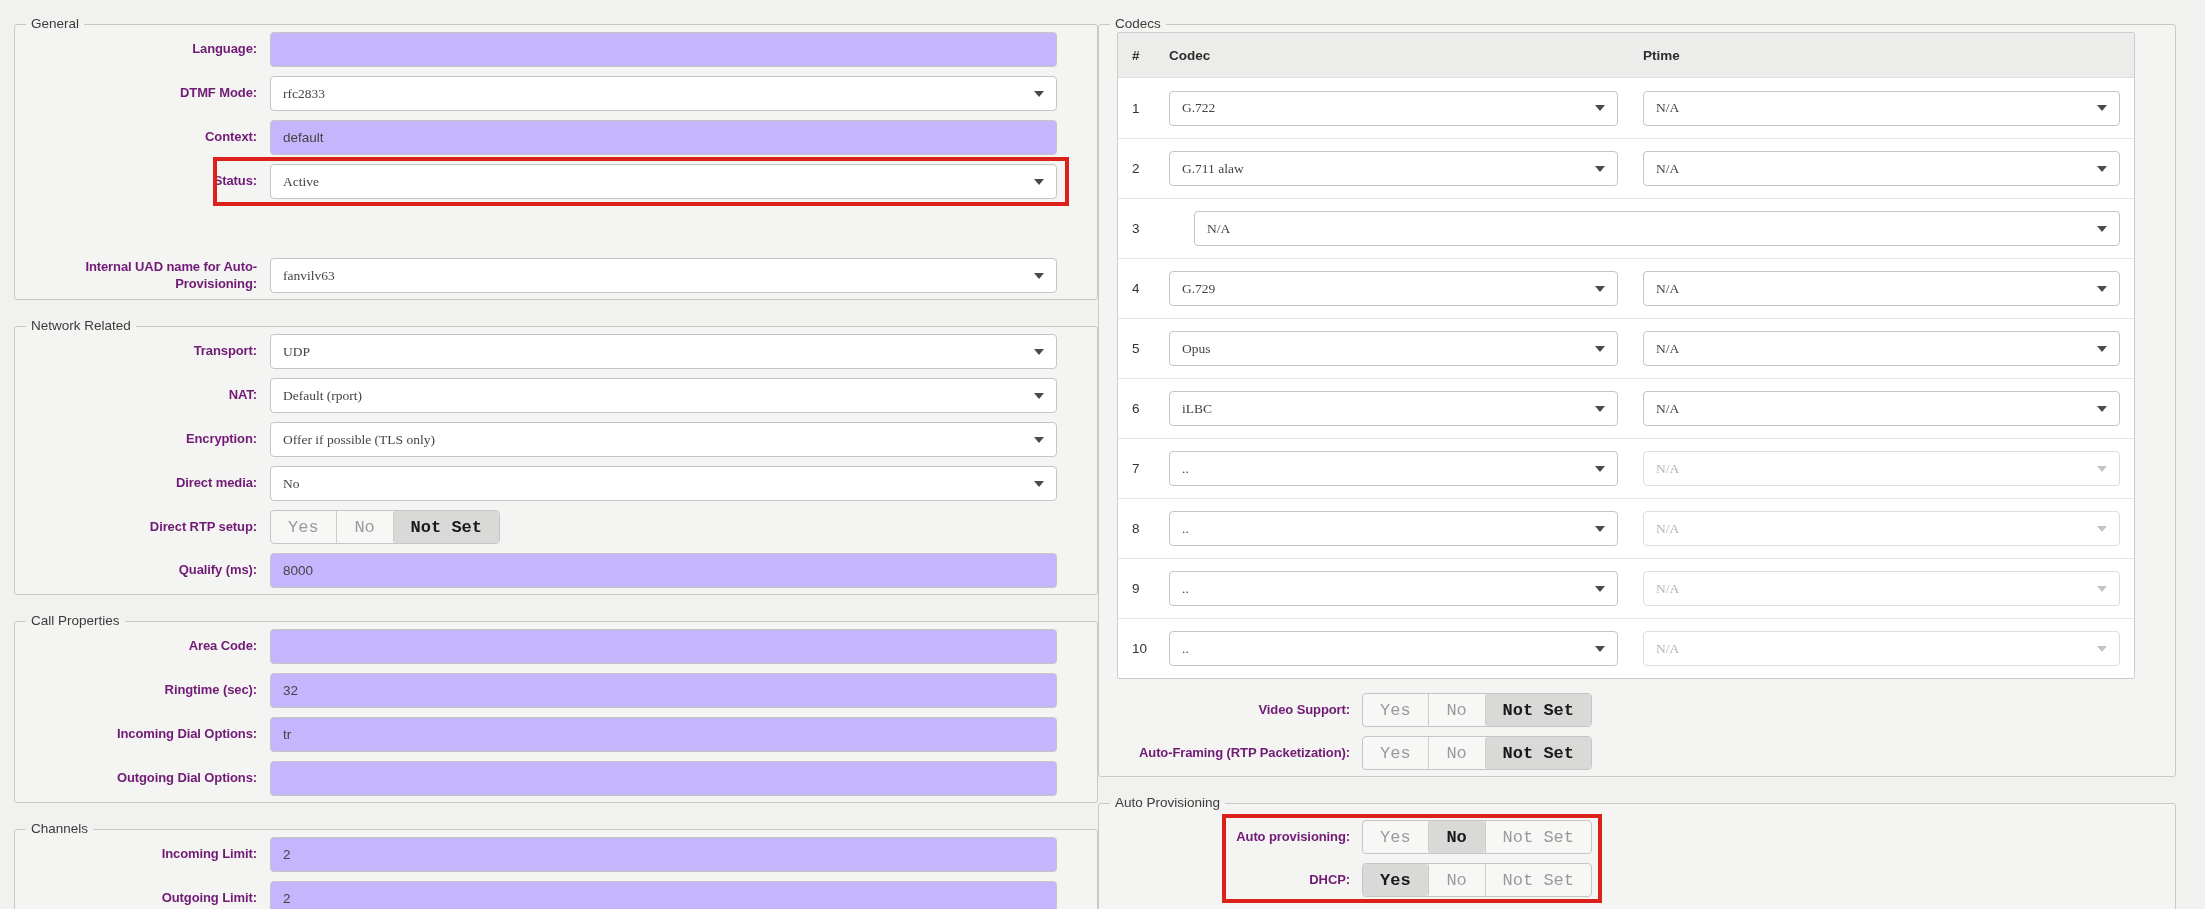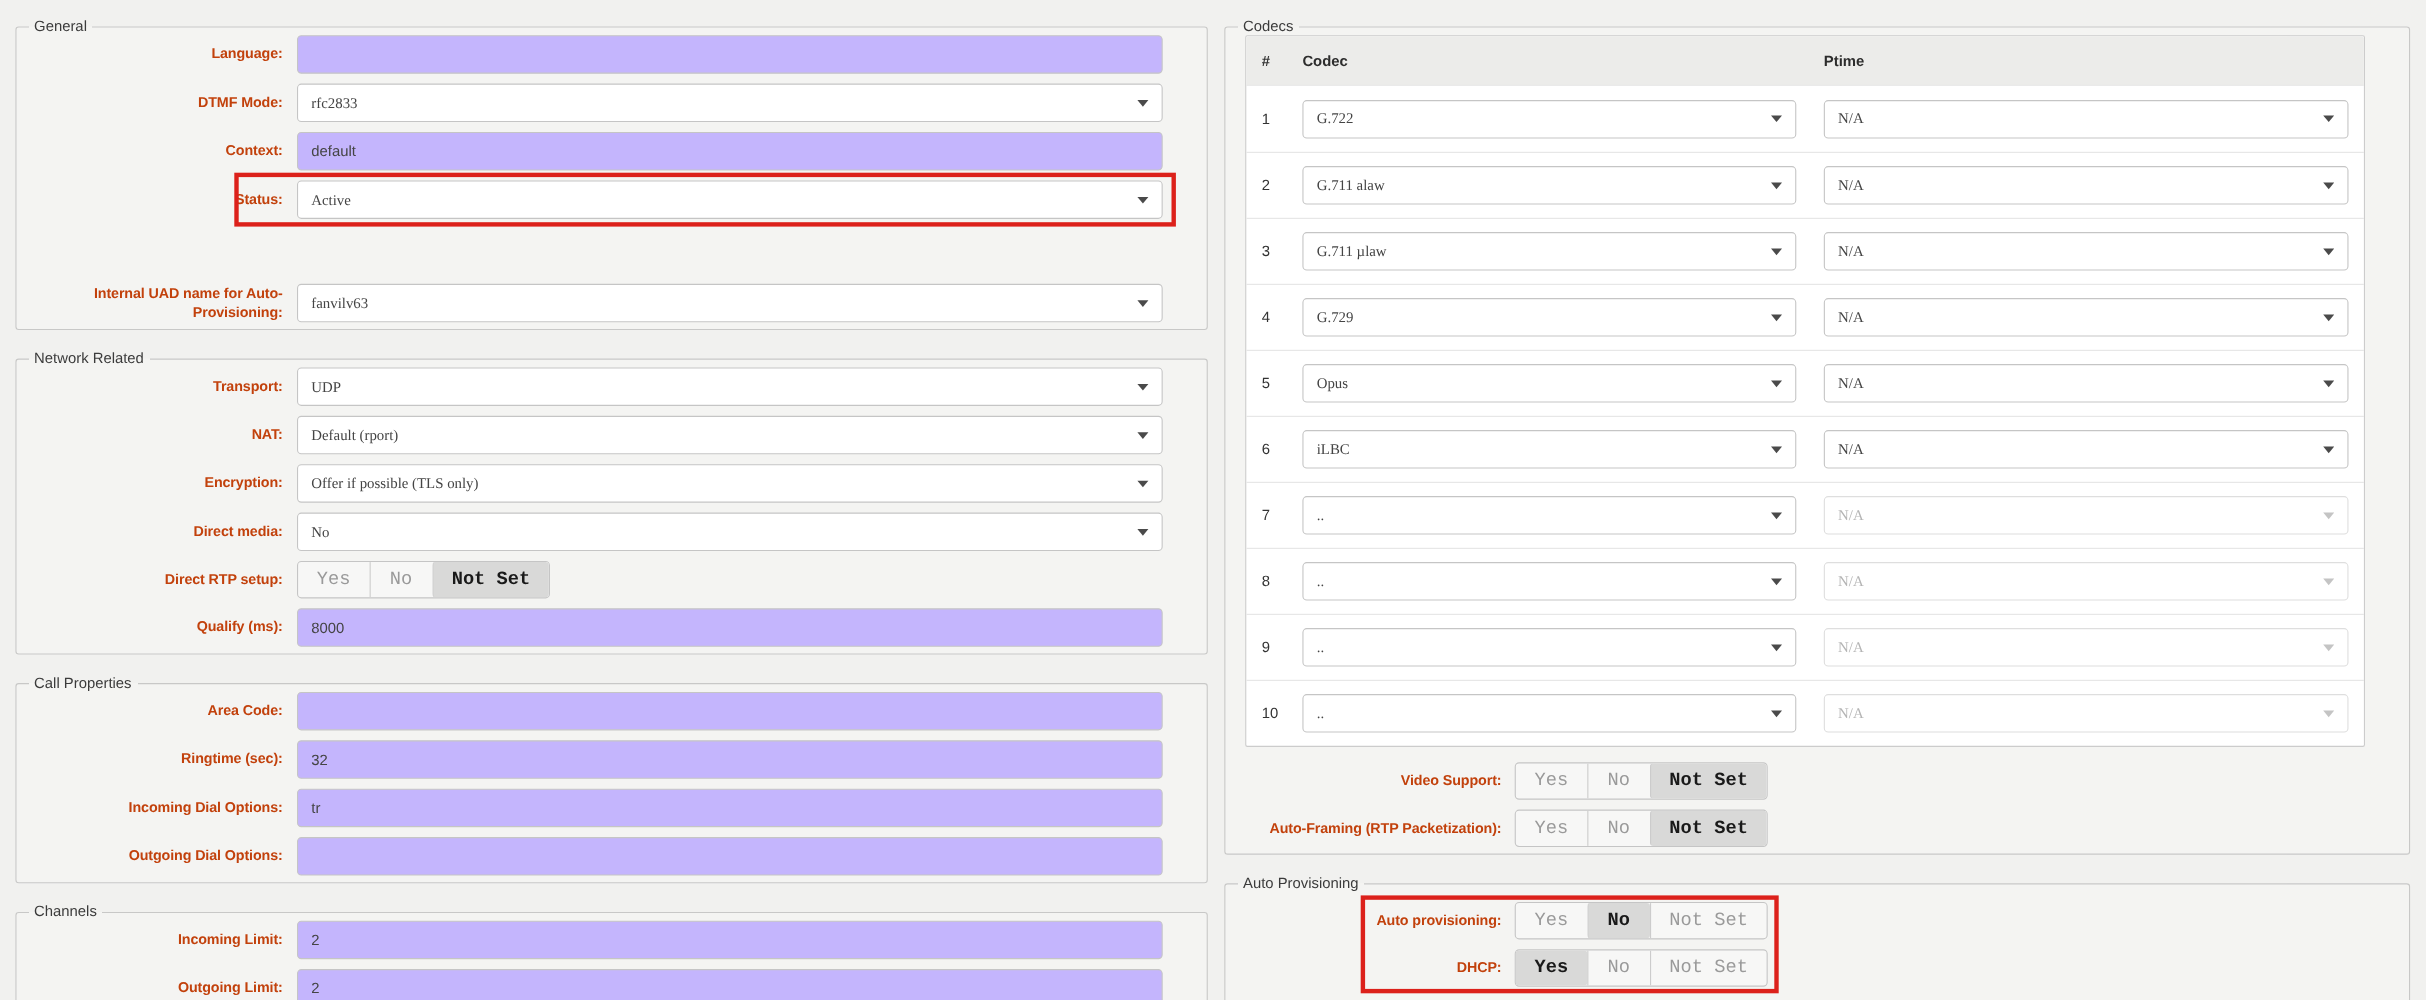--- a/index.html
+++ b/index.html
@@ -9,21 +9,21 @@
     background: #f1f1ef;
     font-family: "Liberation Sans", "DejaVu Sans", sans-serif;
     font-size: 13.5px;
     color: #444;
     overflow: hidden;
   }
   .page {
     position: relative;
     width: 2205px; height: 909px;
     display: flex;
-    gap: 15px;
+    gap: 0;
     padding: 16px 14px 0 14px;
     overflow: hidden;
   }
   .col { flex: none; }
   .col-left  { width: 1084px; }
   .col-right { width: 1078px; }
 
   fieldset {
     width: 100%;
     border: 1px solid #c8c8c7;
@@ -48,21 +48,21 @@
   .frow.row-after-table { margin-top: 14px; }
 
   .flabel {
     flex: none;
     width: 237px;
     padding-right: 13px;
     text-align: right;
     font-weight: 700;
     font-size: 13px;
     letter-spacing: -0.1px;
-    color: #c2410c;
+    color: #701a75;
     line-height: 1.3;
   }
   .flabel-r { width: 245px; padding-right: 12px; }
   .fctrl { flex: 1; min-width: 0; }
 
   .tinput {
     display: block;
     width: 100%; height: 35px;
     border: 1px solid #c5c5c5;
     border-radius: 4px;
@@ -364,26 +364,20 @@
             <div class="ct-ptime">
                 <div class="select">
                   <span class="val">N/A</span>
                   <span class="caret-icon"></span>
                 </div>
               </div>
           </div>
 
           <div class="ct-row">
             <div class="ct-num">3</div>
-            <div class="ct-codec">
-                <div class="select">
-                  <span class="val">G.711 µlaw</span>
-                  <span class="caret-icon"></span>
-                </div>
-              </div>
             <div class="ct-spacer"></div>
             <div class="ct-ptime">
                 <div class="select">
                   <span class="val">N/A</span>
                   <span class="caret-icon"></span>
                 </div>
               </div>
           </div>
 
           <div class="ct-row">

